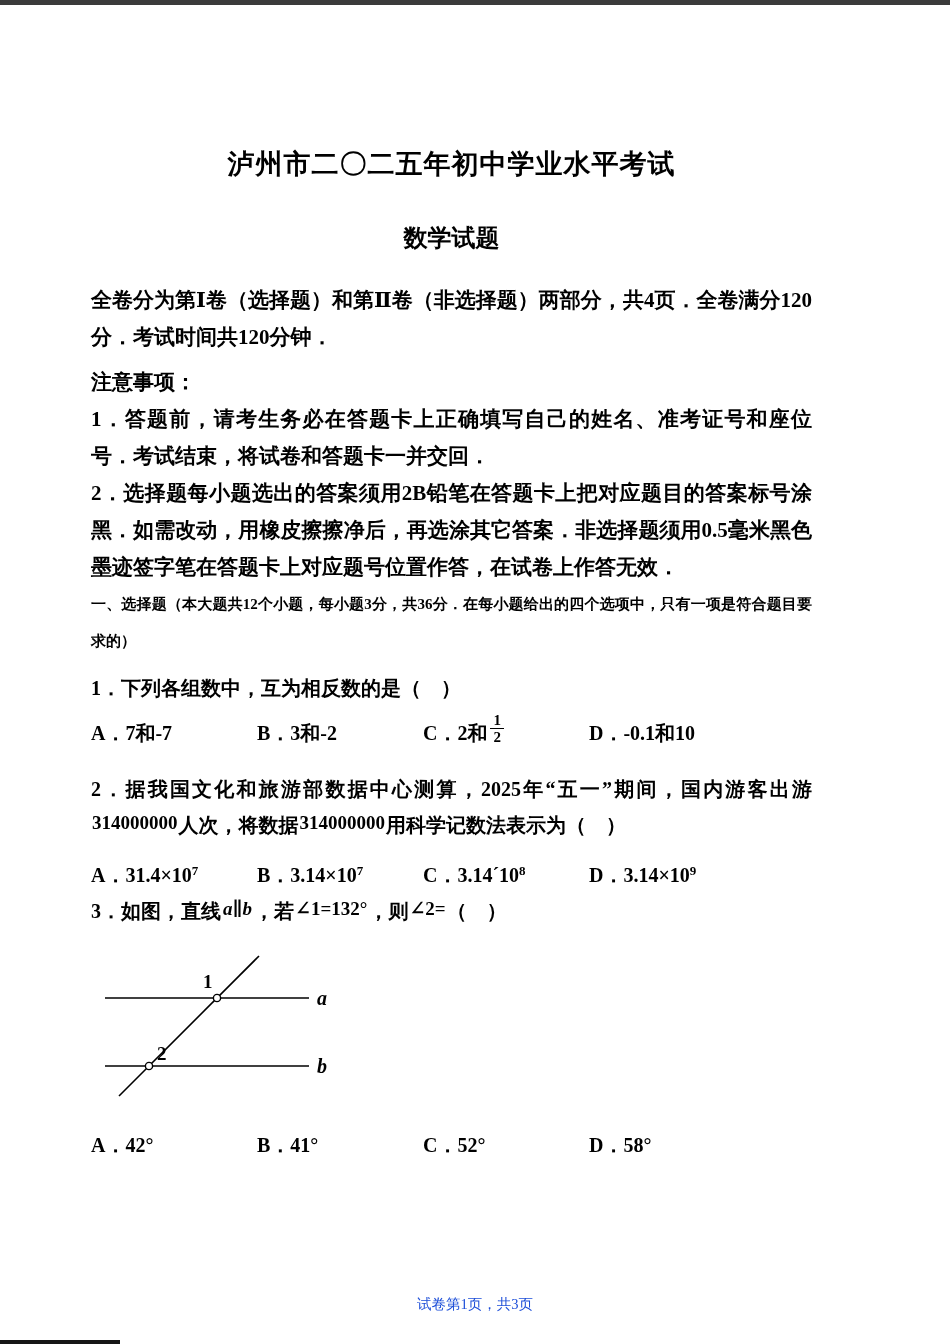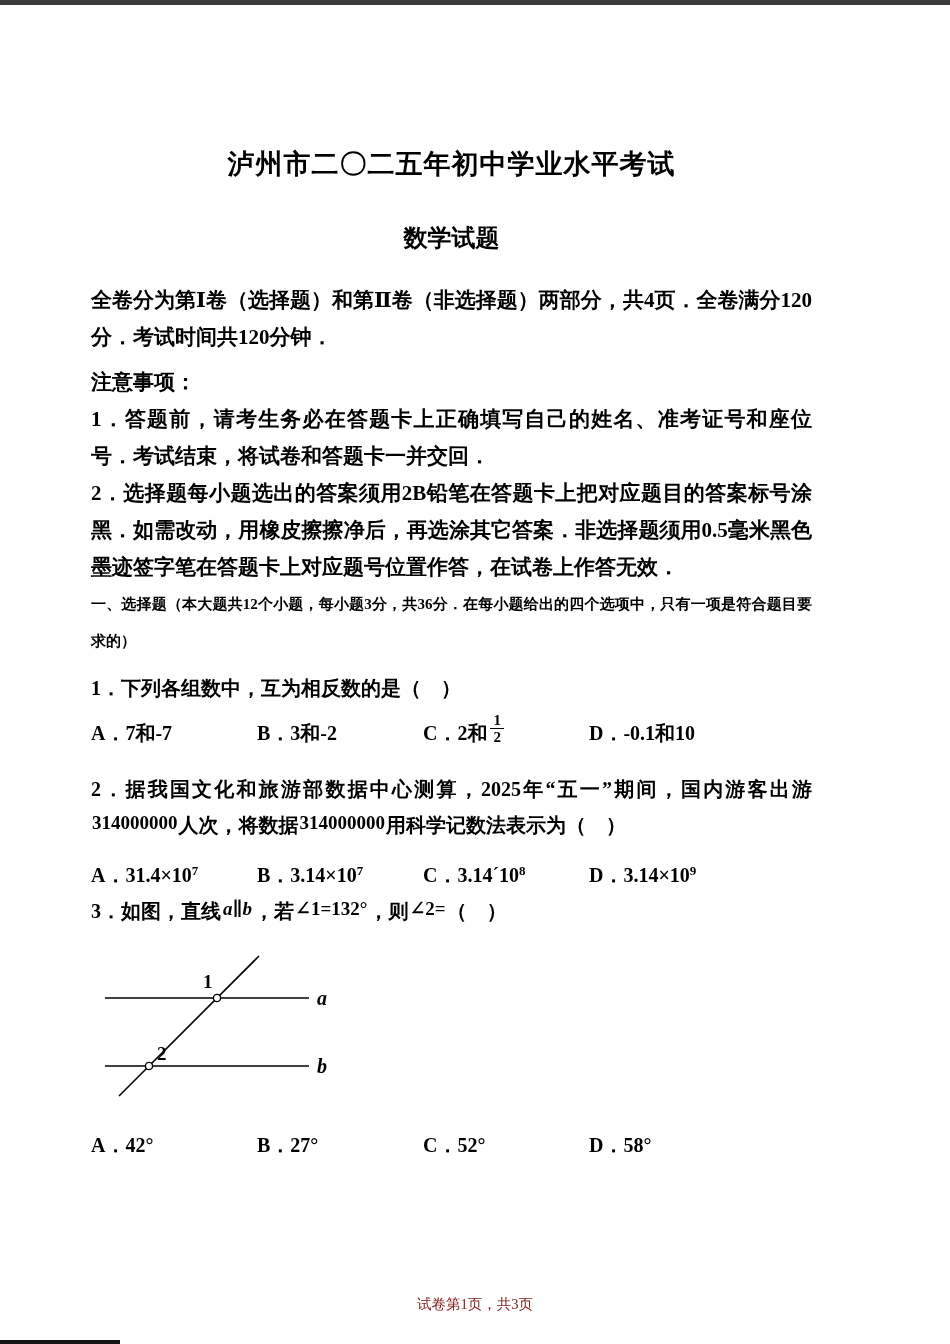--- a/index.html
+++ b/index.html
@@ -54,21 +54,21 @@
   .frac .den { display:block; padding:0 3px; }
   .mathv { font-style:italic; position:relative; top:-3px; font-size:19px; padding:0 2px; }
   .mnum  { position:relative; top:-3px; font-size:19px; padding:0 1px; }
   .figure-wrap { margin:16px 0 2px 6px; }
   .q2 .q-stem { margin-top:18px; }
   .q3 .q-stem { margin-top:0; }
   .q4 .q-stem { margin-top:14px; }
   .q3-opts { margin-top:12px; }
   .footer {
     position:absolute; left:0; bottom:30px; width:950px;
-    text-align:center; font-size:14.5px; color:#7f1d1d; font-weight:400;
+    text-align:center; font-size:14.5px; color:#1d4ed8; font-weight:400;
   }
   svg text { font-family:"Liberation Serif","DejaVu Serif",serif; }
 </style>
 </head>
 <body>
 
 <div class="top-edge"></div>
 
 <div class="page">
 
@@ -119,21 +119,21 @@
 
         <text x="106" y="42" font-size="19">1</text>
         <text x="220" y="59" font-size="20" font-style="italic">a</text>
         <text x="60" y="114" font-size="19">2</text>
         <text x="220" y="127" font-size="20" font-style="italic">b</text>
       </svg>
     </div>
 
     <div class="opt-row q3-opts">
       <span class="opt">A．42°</span>
-      <span class="opt">B．27°</span>
+      <span class="opt">B．41°</span>
       <span class="opt">C．52°</span>
       <span class="opt">D．58°</span>
     </div>
   </div>
 
 
 </div>
 
 <div class="footer">试卷第1页，共3页</div>
 <div class="bottom-edge"></div>

